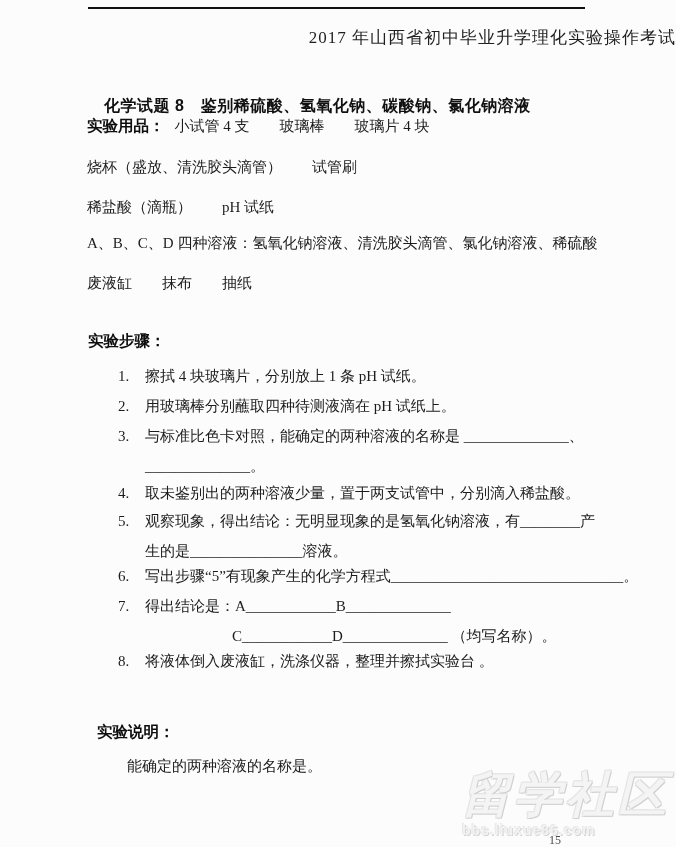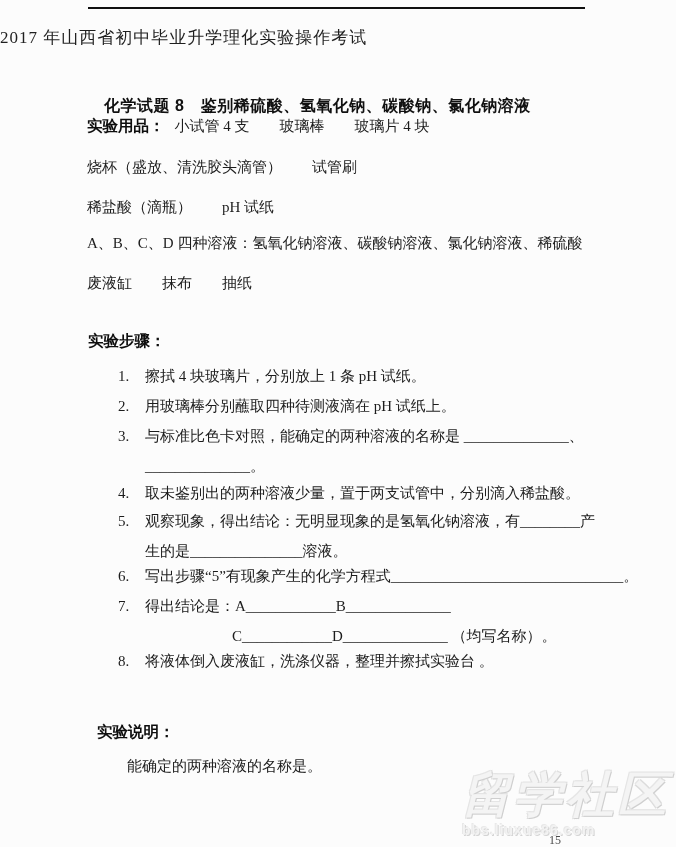--- a/index.html
+++ b/index.html
@@ -11,21 +11,21 @@
     font-family: "Liberation Serif", "DejaVu Serif", serif;
     color: #1c1c1c;
     overflow: hidden;
   }
   .top-rule {
     position: absolute; left: 88px; top: 7px;
     width: 497px; height: 2px; background: #101010;
   }
   .doc-title {
     position: absolute; top: 26px; left: 0; width: 100%;
-    text-align: left; font-size: 17px; letter-spacing: 1px;
+    text-align: right; font-size: 17px; letter-spacing: 1px;
     color: #1f1f1f;
   }
   .doc-subtitle {
     position: absolute; top: 74px; left: 104px;
     font-family: "Liberation Sans", "DejaVu Sans", sans-serif;
     font-weight: bold; font-size: 16px; letter-spacing: 0.5px;
     color: #111;
     margin-top: 22px;
   }
   .line { position: absolute; left: 87px; font-size: 15px; white-space: nowrap; }
@@ -79,21 +79,21 @@
 
   <div class="doc-title">2017 年山西省初中毕业升学理化实验操作考试</div>
 
   <div class="doc-subtitle">化学试题 8　鉴别稀硫酸、氢氧化钠、碳酸钠、氯化钠溶液</div>
 
   <div class="line" style="top:116px">
     <span class="label-bold">实验用品：</span><span>小试管 4 支　　玻璃棒　　玻璃片 4 块</span>
   </div>
   <div class="line" style="top:158px">烧杯（盛放、清洗胶头滴管）　　试管刷</div>
   <div class="line" style="top:198px">稀盐酸（滴瓶）　　pH 试纸</div>
-  <div class="line" style="top:234px">A、B、C、D 四种溶液：氢氧化钠溶液、碳酸钠溶液、氯化钠溶液、稀硫酸</div>
+  <div class="line" style="top:234px">A、B、C、D 四种溶液：氢氧化钠溶液、清洗胶头滴管、氯化钠溶液、稀硫酸</div>
   <div class="line" style="top:274px">废液缸　　抹布　　抽纸</div>
 
   <div class="sec-header" style="left:88px; top:331px">实验步骤：</div>
 
   <div class="step" style="top:361px">
     <span class="num">1.</span>
     <div class="step-text">
         <div>擦拭 4 块玻璃片，分别放上 1 条 pH 试纸。</div>
       </div>
   </div>

